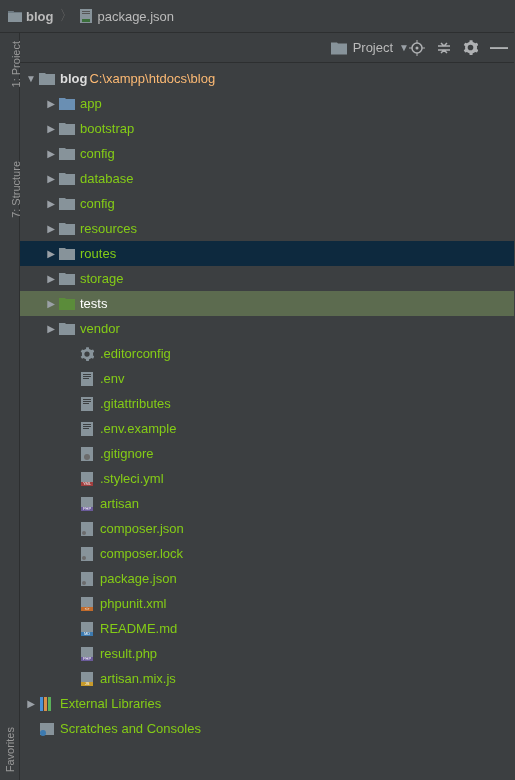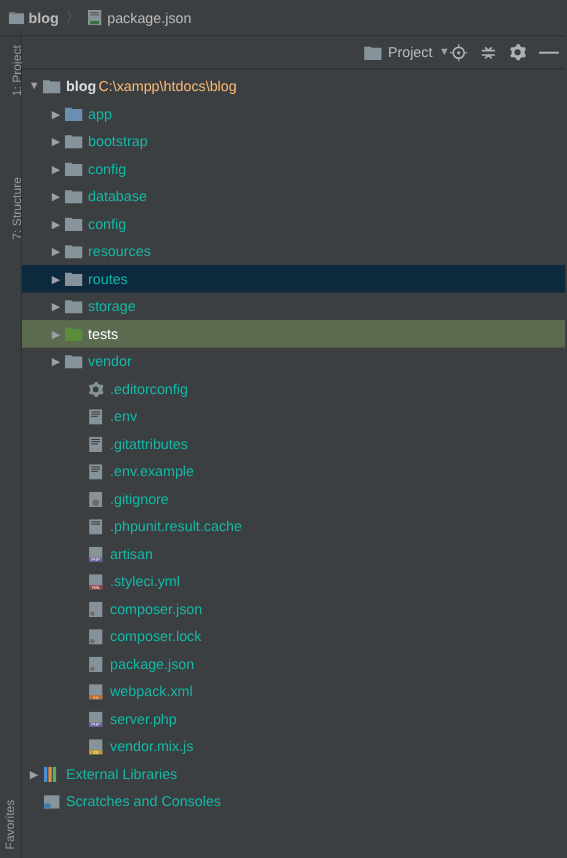--- a/index.html
+++ b/index.html
@@ -88,21 +88,21 @@
   .row.highlight { background: #5c6b4f; color:#fff; }
   .arrow {
     width: 14px;
     text-align: center;
     color: #9aa0a6;
     font-size: 10px;
     flex-shrink: 0;
   }
   .arrow.none { visibility: hidden; }
   .icon { width: 18px; display: inline-flex; justify-content: center; flex-shrink: 0; margin-right: 4px;}
-  .label { color: #14b8a6; }
+  .label { color: #84cc16; }
   .row .bold { font-weight: bold; color: #ddd; }
   .row .path { color: #fdba74; margin-left: 2px; }
   .row.highlight .label { color:#fff; }
   .i0{padding-left:4px}.i1{padding-left:24px}.i2{padding-left:44px}
   svg { display:block; }
 </style>
 </head>
 <body>
 
 <div class="breadcrumb">
@@ -319,55 +319,44 @@
           <svg width="12" height="14" viewBox="0 0 12 14">
             <rect width="12" height="14" fill="#87939a"></rect>
             <circle cx="6" cy="10" r="3" fill="#6b6b6b"></circle>
           </svg>
         </span>
         <span class="label">.gitignore</span>
       </div>
     <div class="row i2">
         <span class="arrow none">▶</span>
         <span class="icon">
-          <svg width="12" height="14" viewBox="0 0 12 14">
-            <rect width="12" height="14" fill="#87939a"></rect>
-            <rect x="2" y="2" width="8" height="1" fill="#3c3f41"></rect>
-            <rect x="2" y="4" width="8" height="1" fill="#3c3f41"></rect>
-          </svg>
-        </span>
-        <span class="label">.phpunit.result.cache</span>
+          <svg width="14" height="14" viewBox="0 0 14 14">
+            <rect width="12" height="14" x="1" fill="#87939a"></rect>
+            <rect x="1" y="10" width="12" height="4" fill="#a03d3d"></rect>
+            <text x="7" y="13" font-size="4" fill="#fff" text-anchor="middle">YML</text>
+          </svg>
+        </span>
+        <span class="label">.styleci.yml</span>
       </div>
     <div class="row i2">
         <span class="arrow none">▶</span>
         <span class="icon">
           <svg width="14" height="14" viewBox="0 0 14 14">
             <rect width="12" height="14" x="1" fill="#87939a"></rect>
             <rect x="1" y="10" width="12" height="4" fill="#6a5a9a"></rect>
             <text x="7" y="13" font-size="4" fill="#fff" text-anchor="middle">PHP</text>
           </svg>
         </span>
         <span class="label">artisan</span>
       </div>
     <div class="row i2">
         <span class="arrow none">▶</span>
         <span class="icon">
           <svg width="14" height="14" viewBox="0 0 14 14">
             <rect width="12" height="14" x="1" fill="#87939a"></rect>
-            <rect x="1" y="10" width="12" height="4" fill="#a03d3d"></rect>
-            <text x="7" y="13" font-size="4" fill="#fff" text-anchor="middle">YML</text>
-          </svg>
-        </span>
-        <span class="label">.styleci.yml</span>
-      </div>
-    <div class="row i2">
-        <span class="arrow none">▶</span>
-        <span class="icon">
-          <svg width="14" height="14" viewBox="0 0 14 14">
-            <rect width="12" height="14" x="1" fill="#87939a"></rect>
             <circle cx="4" cy="11" r="2" fill="#6b6b6b"></circle>
           </svg>
         </span>
         <span class="label">composer.json</span>
       </div>
     <div class="row i2">
         <span class="arrow none">▶</span>
         <span class="icon">
           <svg width="14" height="14" viewBox="0 0 14 14">
             <rect width="12" height="14" x="1" fill="#87939a"></rect>
@@ -388,43 +377,54 @@
       </div>
     <div class="row i2">
         <span class="arrow none">▶</span>
         <span class="icon">
           <svg width="14" height="14" viewBox="0 0 14 14">
             <rect width="12" height="14" x="1" fill="#87939a"></rect>
             <rect x="1" y="10" width="12" height="4" fill="#c26b2b"></rect>
             <text x="7" y="13" font-size="4" fill="#fff" text-anchor="middle">&lt;&gt;</text>
           </svg>
         </span>
-        <span class="label">webpack.xml</span>
+        <span class="label">phpunit.xml</span>
+      </div>
+    <div class="row i2">
+        <span class="arrow none">▶</span>
+        <span class="icon">
+          <svg width="14" height="14" viewBox="0 0 14 14">
+            <rect width="12" height="14" x="1" fill="#87939a"></rect>
+            <rect x="1" y="10" width="12" height="4" fill="#3c7ab0"></rect>
+            <text x="7" y="13" font-size="4" fill="#fff" text-anchor="middle">MD</text>
+          </svg>
+        </span>
+        <span class="label">README.md</span>
       </div>
     <div class="row i2">
         <span class="arrow none">▶</span>
         <span class="icon">
           <svg width="14" height="14" viewBox="0 0 14 14">
             <rect width="12" height="14" x="1" fill="#87939a"></rect>
             <rect x="1" y="10" width="12" height="4" fill="#6a5a9a"></rect>
             <text x="7" y="13" font-size="4" fill="#fff" text-anchor="middle">PHP</text>
           </svg>
         </span>
-        <span class="label">server.php</span>
+        <span class="label">result.php</span>
       </div>
     <div class="row i2">
         <span class="arrow none">▶</span>
         <span class="icon">
           <svg width="14" height="14" viewBox="0 0 14 14">
             <rect width="12" height="14" x="1" fill="#87939a"></rect>
             <rect x="1" y="10" width="12" height="4" fill="#c89b2b"></rect>
             <text x="7" y="13" font-size="4" fill="#fff" text-anchor="middle">JS</text>
           </svg>
         </span>
-        <span class="label">vendor.mix.js</span>
+        <span class="label">artisan.mix.js</span>
       </div>
 
     <div class="row i0">
       <span class="arrow">▶</span>
       <span class="icon">
           <svg width="16" height="14" viewBox="0 0 16 14">
             <rect x="1" width="3" height="14" fill="#4a90d9"></rect>
             <rect x="5" width="3" height="14" fill="#d98f4a"></rect>
             <rect x="9" width="3" height="14" fill="#5ab05a"></rect>
           </svg>

